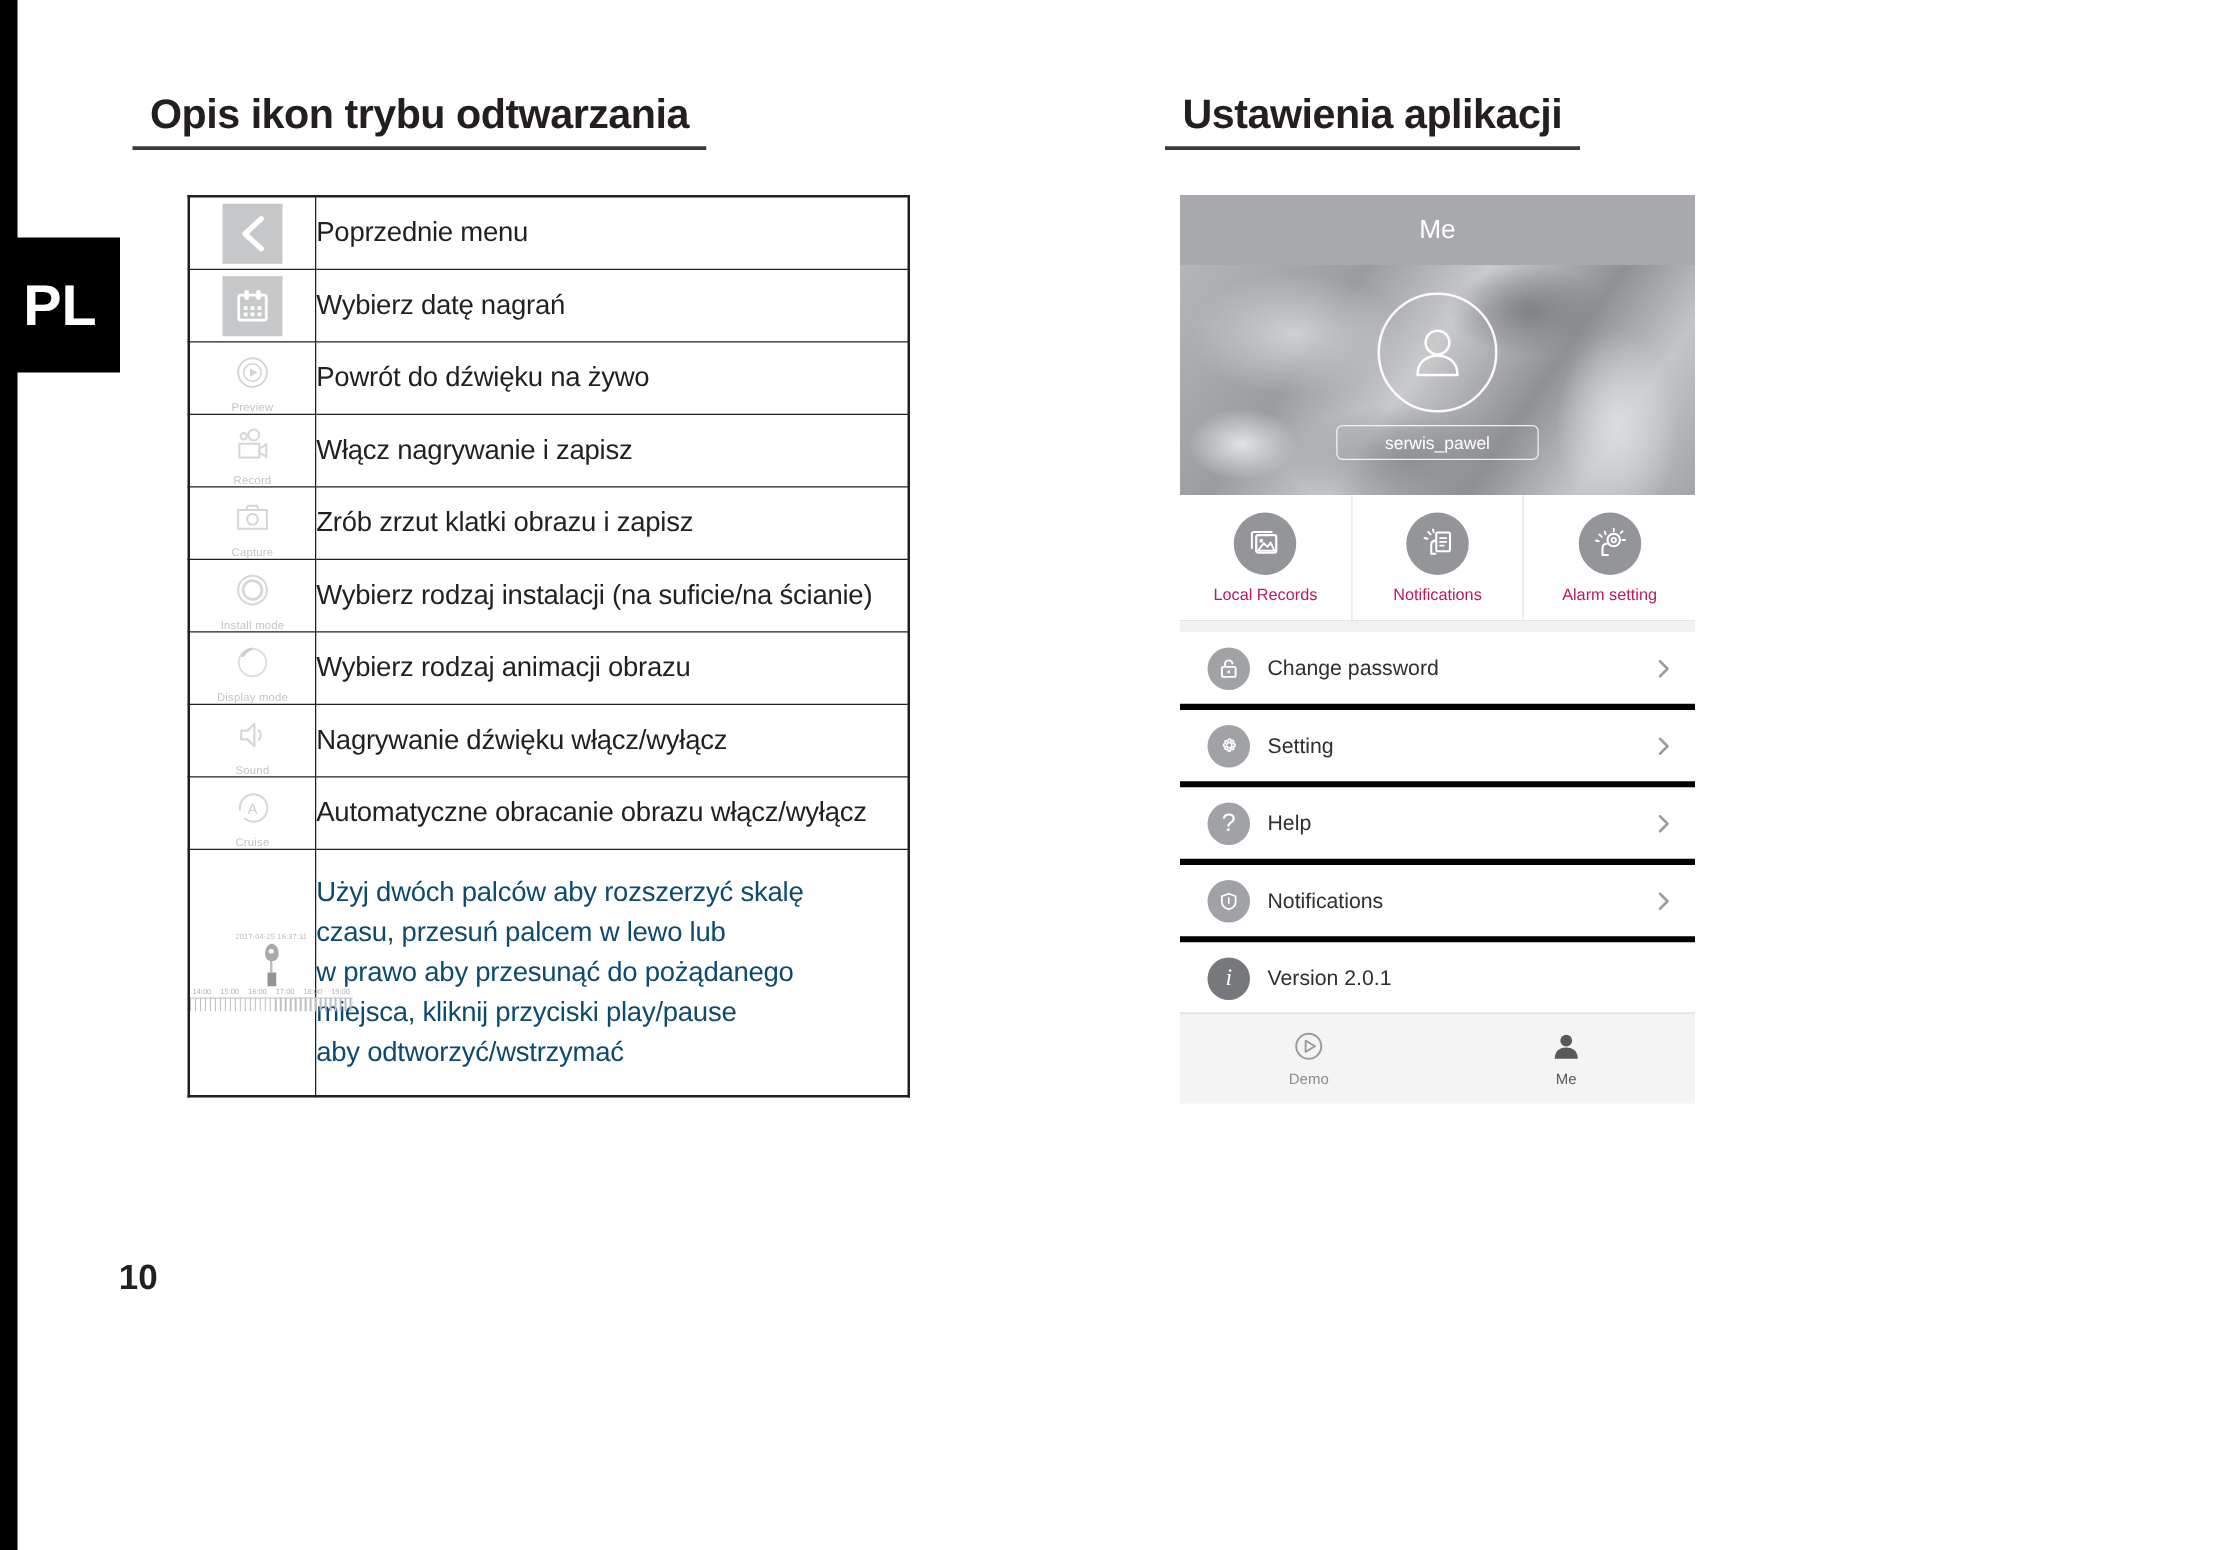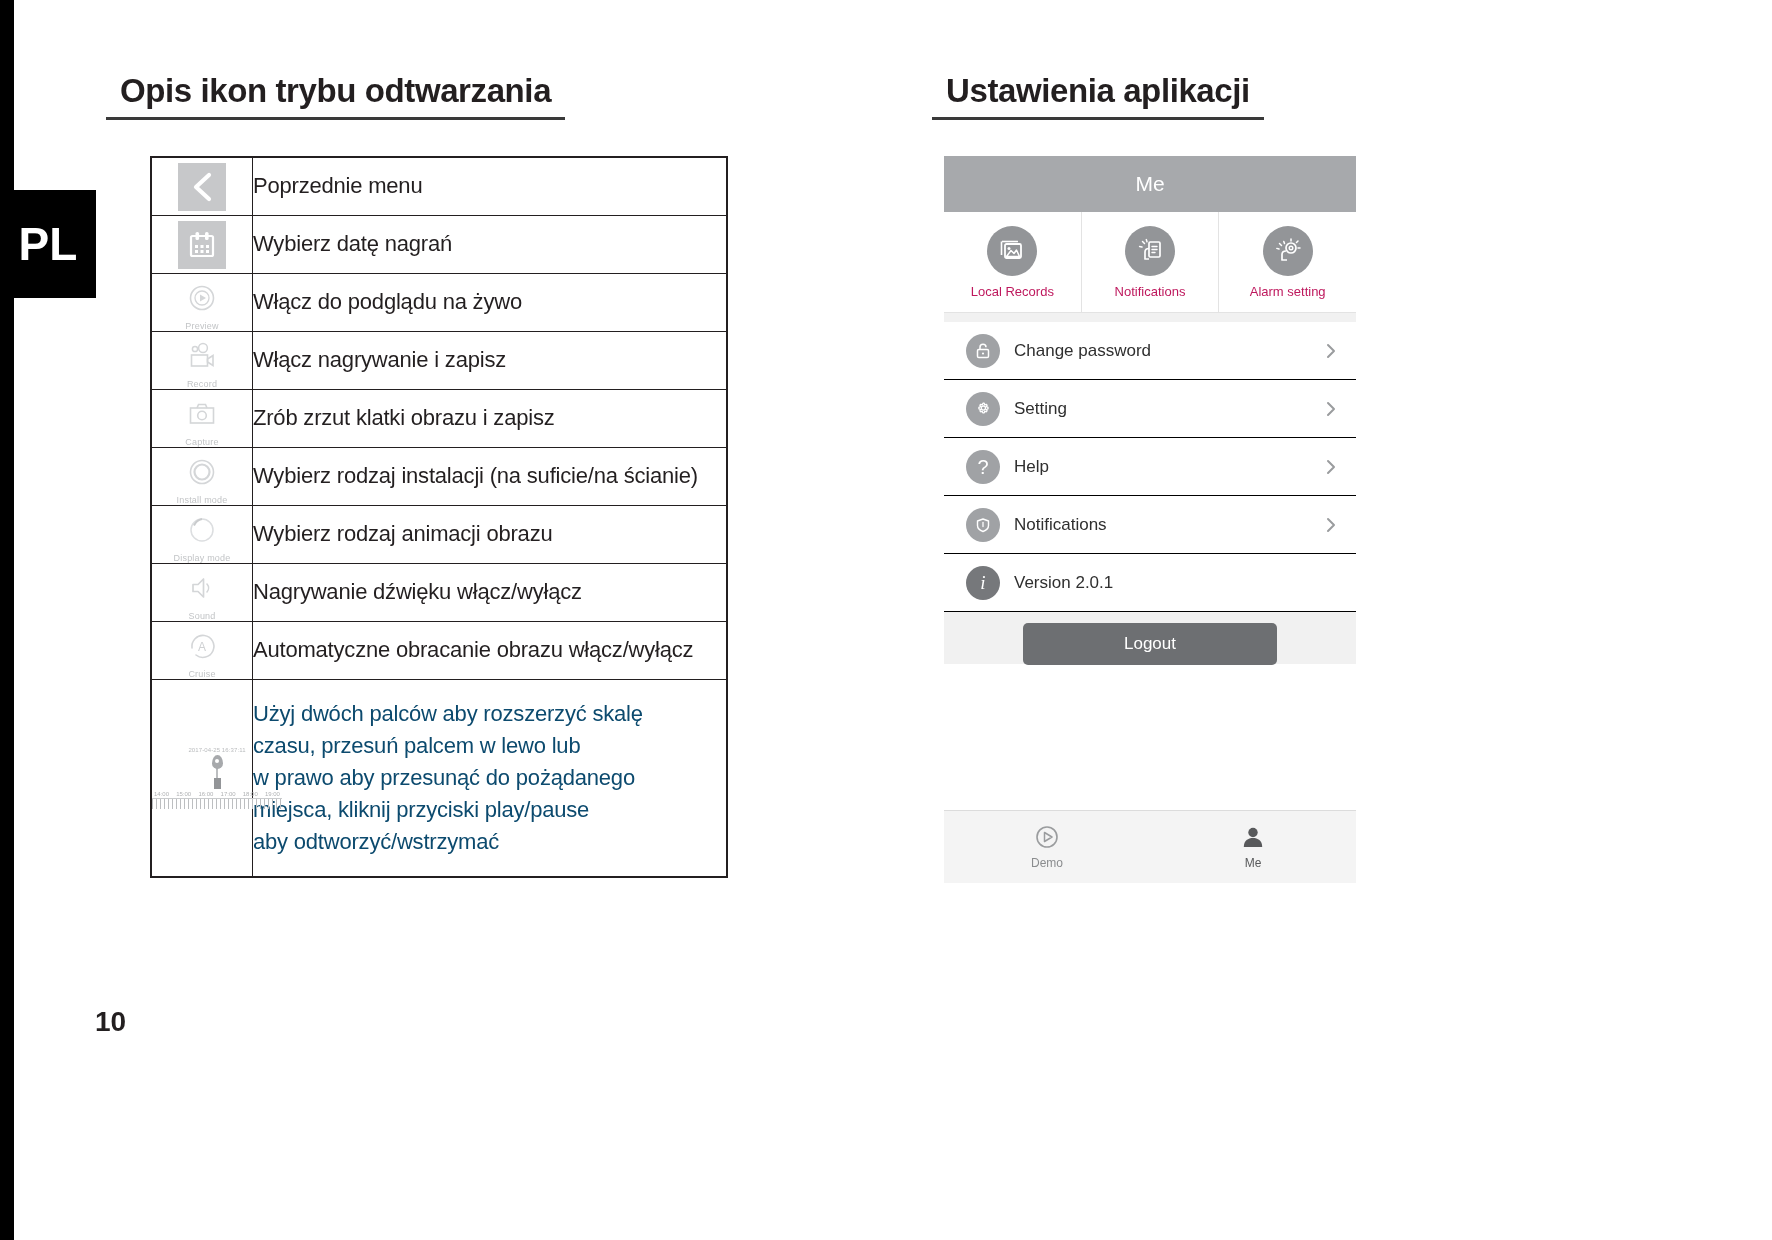--- a/index.html
+++ b/index.html
@@ -308,21 +308,21 @@
   #menu-gap {
     height: 9px;
     background: #f1f1f1;
   }
 
   .menu-row {
     height: 57px;
     display: flex;
     align-items: center;
     padding: 0 16px 0 22px;
-    border-bottom: 1px solid #000000;
+    border-bottom: 5px solid #000000;
     background: #ffffff;
   }
   .menu-icon {
     width: 34px;
     height: 34px;
     border-radius: 50%;
     background: #a0a2a5;
     display: flex;
     align-items: center;
     justify-content: center;
@@ -454,21 +454,21 @@
           <div class="icon-sq">
             <svg width="30" height="30" viewBox="0 0 30 30">
               <circle cx="15" cy="15" r="11.5" fill="none" stroke="#d4d6d8" stroke-width="1.6"></circle>
               <circle cx="15" cy="15" r="7" fill="none" stroke="#d4d6d8" stroke-width="1.3"></circle>
               <path d="M13 11.5 L19 15 L13 18.5 Z" fill="#d4d6d8"></path>
             </svg>
           </div>
           <div class="icon-cap">Preview</div>
         </div>
       </td>
-      <td class="cell-desc">Włącz do podglądu na  żywo</td>
+      <td class="cell-desc">Powrót do dźwięku na  żywo</td>
     </tr>
 
     <tr>
       <td class="cell-icon">
         <div class="icon-wrap">
           <div class="icon-sq">
             <svg width="32" height="30" viewBox="0 0 32 30">
               <circle cx="9" cy="8" r="2.6" fill="none" stroke="#d4d6d8" stroke-width="1.5"></circle>
               <circle cx="17" cy="7" r="4.4" fill="none" stroke="#d4d6d8" stroke-width="1.5"></circle>
               <rect x="5.5" y="14" width="16" height="11" fill="none" stroke="#d4d6d8" stroke-width="1.6"></rect>
@@ -587,20 +587,29 @@
 </table>
 
 <div id="page-number">10</div>
 
 <div id="phone">
 
   <div id="phone-titlebar">
     <span>Me</span>
   </div>
 
+  <div id="phone-hero">
+    <div id="avatar-circle">
+      <svg width="54" height="54" viewBox="0 0 54 54">
+        <circle cx="27" cy="19" r="9.5" fill="none" stroke="#ffffff" stroke-width="2"></circle>
+        <path d="M11 45 C11 34 19 29.5 27 29.5 C35 29.5 43 34 43 45 Z" fill="none" stroke="#ffffff" stroke-width="2" stroke-linejoin="round"></path>
+      </svg>
+    </div>
+    <div id="username-chip">serwis_pawel</div>
+  </div>
 
   <div id="quick-row">
     <div class="quick-cell">
       <div class="quick-circle">
         <svg width="28" height="26" viewBox="0 0 28 26">
           <rect x="7" y="6" width="16" height="14" rx="1.5" fill="none" stroke="#ffffff" stroke-width="1.8"></rect>
           <path d="M4 3.5 L20 3.5" fill="none" stroke="#ffffff" stroke-width="1.6"></path>
           <path d="M3.5 3.5 L3.5 17" fill="none" stroke="#ffffff" stroke-width="1.6"></path>
           <path d="M8.5 18.5 L13 12.5 L16 15.5 L18.5 12 L21.5 18.5 Z" fill="none" stroke="#ffffff" stroke-width="1.5" stroke-linejoin="round"></path>
           <circle cx="11" cy="10.5" r="1.5" fill="#ffffff"></circle>

